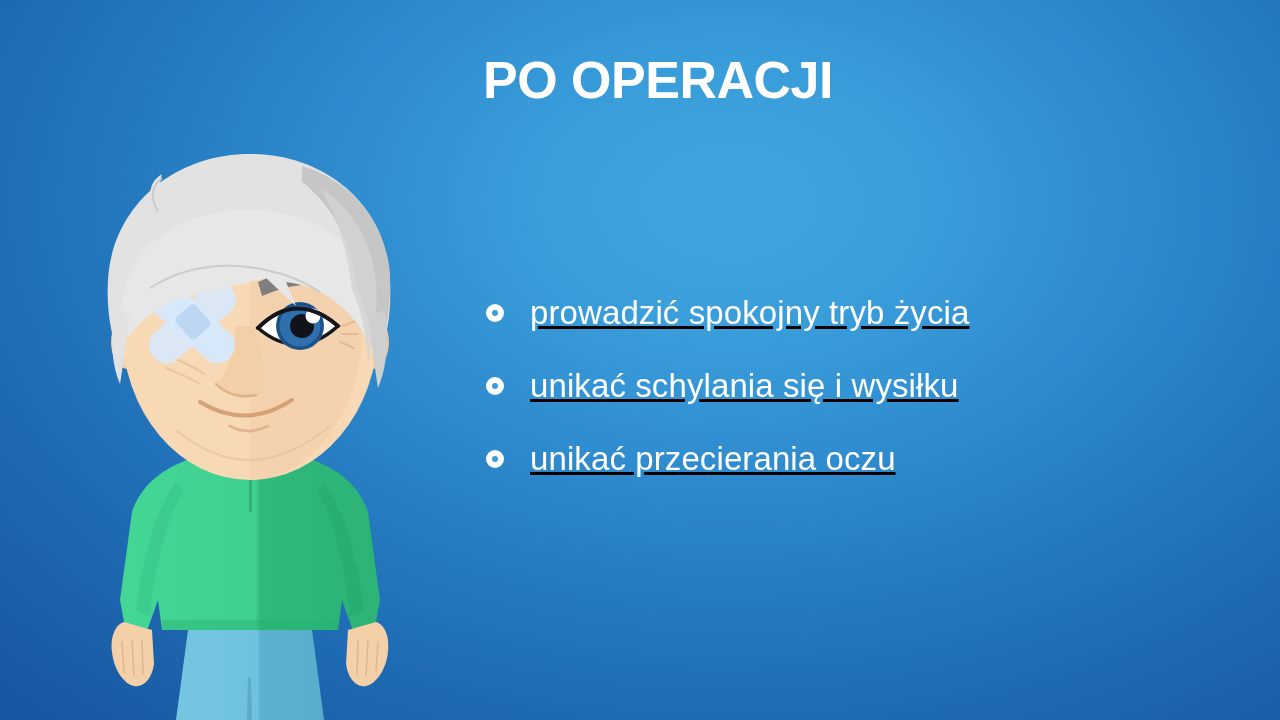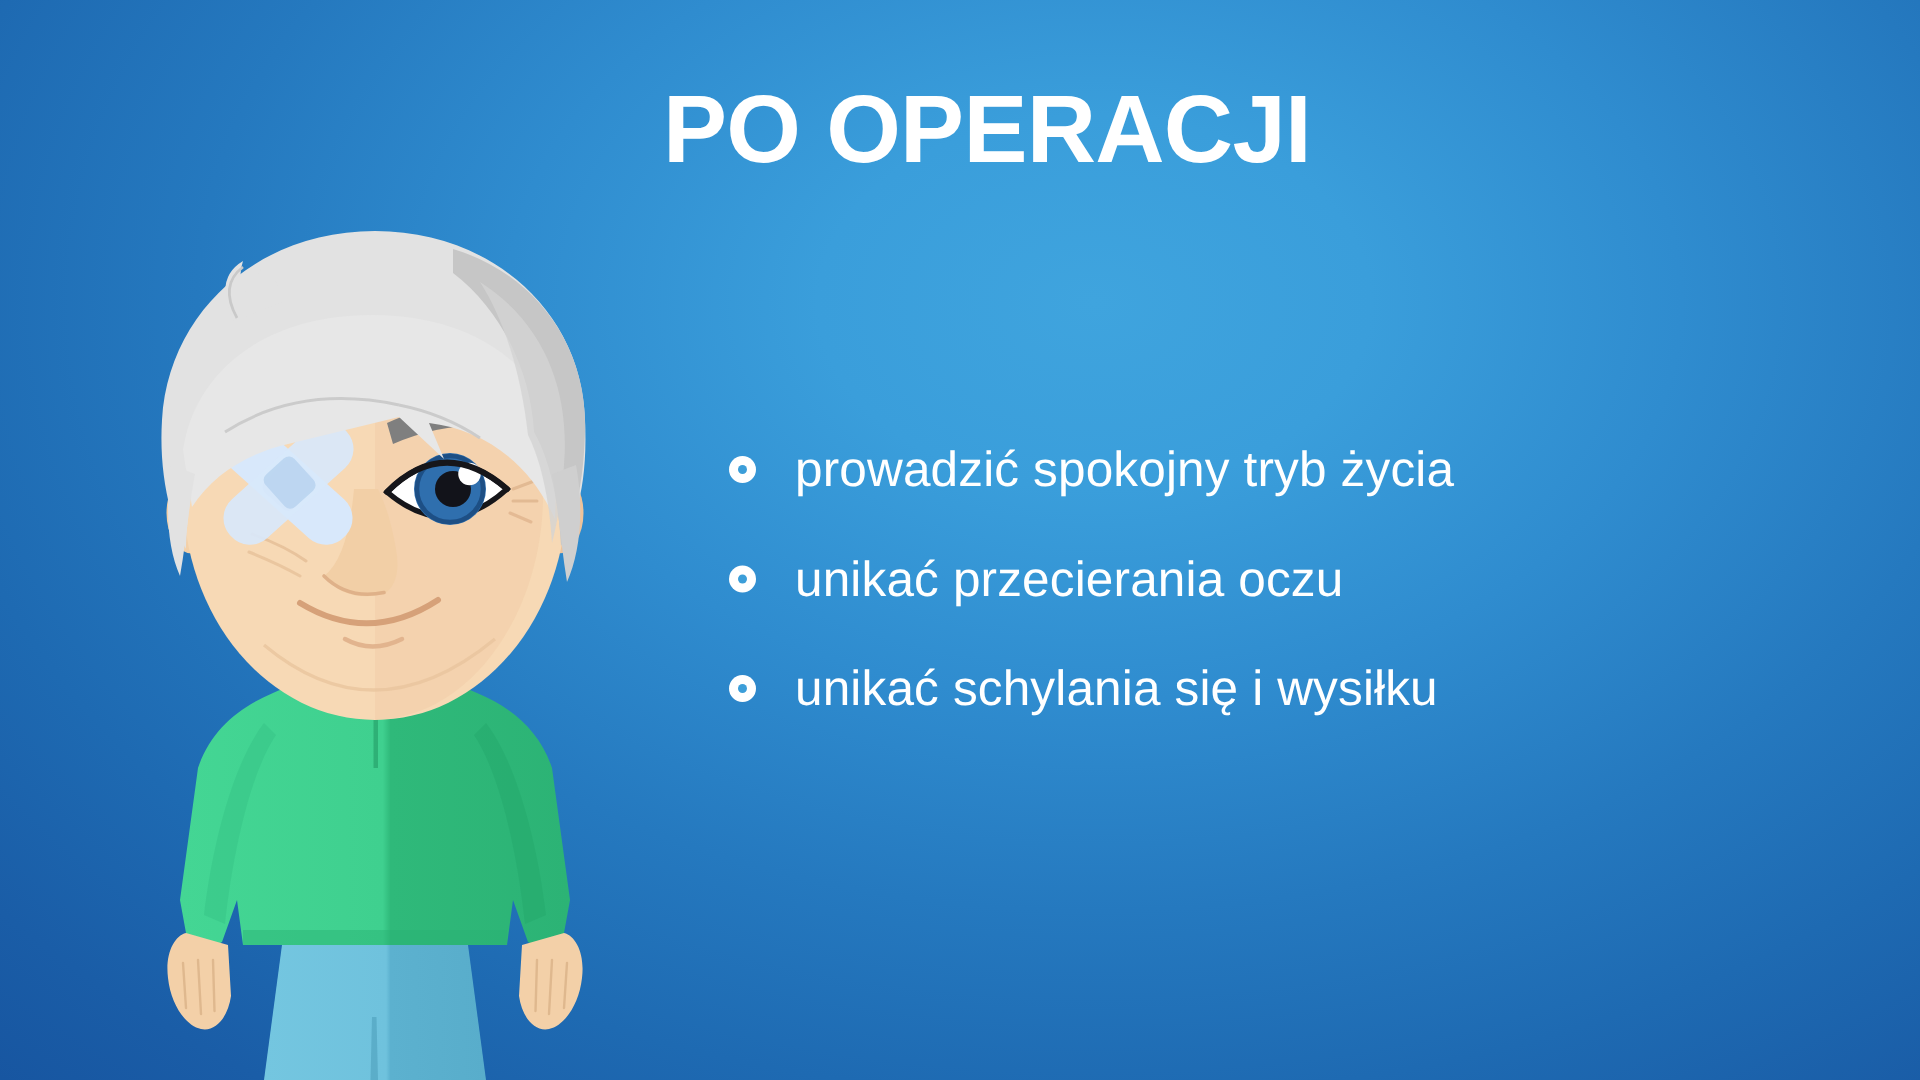--- a/index.html
+++ b/index.html
@@ -13,31 +13,31 @@
       radial-gradient(ellipse 1150px 780px at 57% 28%,
         #3fa4de 0%, #3a9edb 16%, #2f8ccf 34%, #2579bf 52%,
         #1e6ab2 68%, #1a5da7 82%, #15509c 100%);
     overflow:hidden;
   }
 
   
   #title {
     position:absolute; left:0; top:52px; width:1280px;
     text-align:center; padding-left:36px;
-    color:#ffffff; font-size:64px; font-weight:bold;
+    color:#ffffff; font-size:52px; font-weight:bold;
     letter-spacing:-0.5px; line-height:1.08;
     white-space:nowrap;
   }
 
   
   #bullets {
     position:absolute; left:486px; top:276px; width:740px;
   }
   .bullet-row {
-    display:flex; align-items:center; height:73px;
+    display:flex; align-items:center; height:73px;text-decoration:underline;
   }
   .bullet-marker {
     flex:0 0 auto; width:18px; height:18px; border-radius:50%;
     background:#ffffff; position:relative; margin-right:26px;
   }
   .bullet-marker::after {
     content:""; position:absolute; left:6px; top:6px;
     width:6px; height:6px; border-radius:50%;
     background:#3c9ed9;
   }
@@ -251,23 +251,23 @@
   <div id="bullets">
 
     <div class="bullet-row">
       <span class="bullet-marker"></span>
       <span class="bullet-text">prowadzić spokojny tryb życia</span>
     </div>
 
 
     <div class="bullet-row">
       <span class="bullet-marker"></span>
+      <span class="bullet-text">unikać schylania się i wysiłku</span>
+    </div>
+
+    <div class="bullet-row">
+      <span class="bullet-marker"></span>
       <span class="bullet-text">unikać przecierania oczu</span>
     </div>
 
-    <div class="bullet-row">
-      <span class="bullet-marker"></span>
-      <span class="bullet-text">unikać schylania się i wysiłku</span>
-    </div>
-
   </div>
 
 </div>
 
 </body></html>

